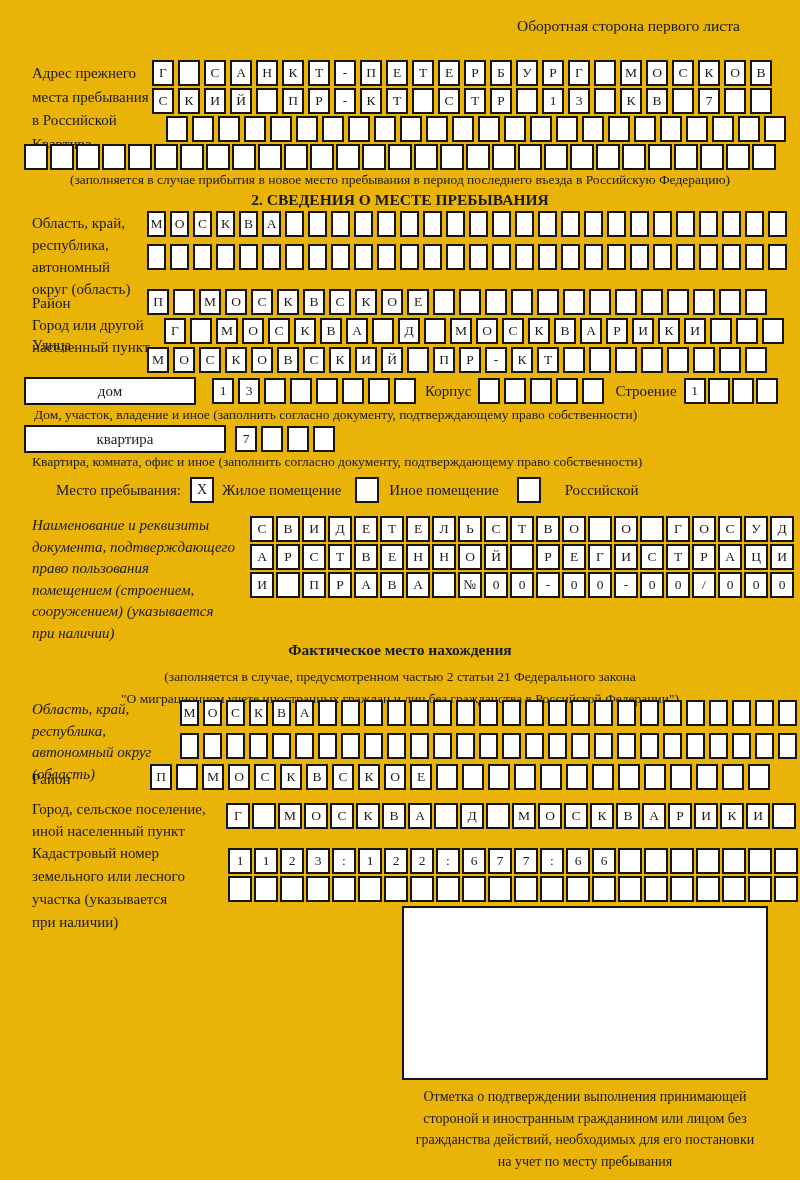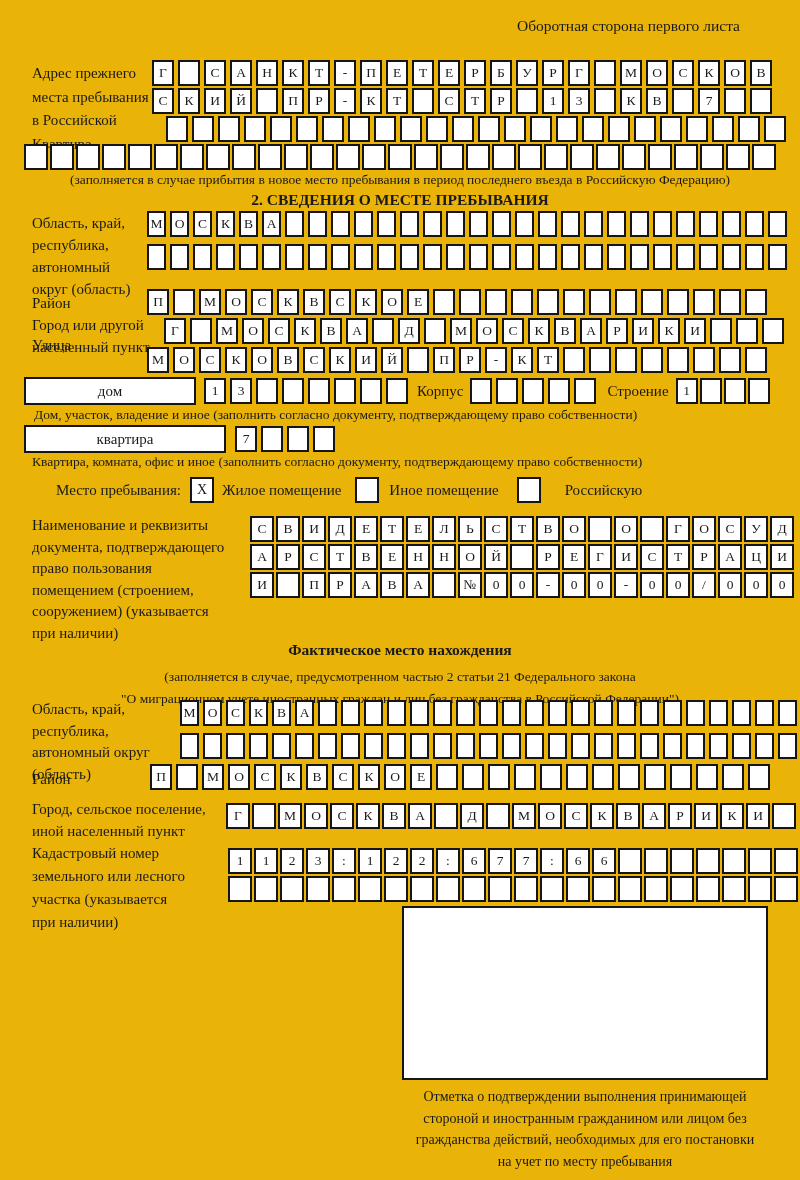--- a/index.html
+++ b/index.html
@@ -6,21 +6,21 @@
   .page{
     position:relative;
     width:800px;height:1180px;
     background:#eab308;
     font-family:"Liberation Serif", serif;
     color:#1a1a1a;
     overflow:hidden;
   }
   .abs{position:absolute;}
   .lbl{font-size:15px;line-height:22px;white-space:pre-line;}
-  .lbl-tight{font-size:15px;line-height:21.5px;white-space:pre-line;}
+  .lbl-tight{font-size:15px;line-height:21.5px;white-space:pre-line;font-style:italic;}
   .caption{font-size:13.5px;white-space:pre-line;}
   .center{text-align:center;}
   .bold{font-weight:bold;}
   .cellrow{display:flex;gap:4px;}
   .cellrow .cell{
     flex:0 0 auto;
     width:18px;height:22px;
     border:2px solid #151515;
     display:flex;align-items:center;justify-content:center;
     font-size:13.5px;background:#fff;
@@ -314,21 +314,21 @@
       <span class="cell"></span>
       <span class="cell"></span>
       <span class="cell"></span>
       <span class="cell"></span>
       <span class="cell"></span>
       <span class="cell"></span>
       <span class="cell"></span>
     </div>
 
   <div class="abs flexrow" style="top:377px;left:24px;">
-    <div class="labelbox" style="width:168px;margin-right:8px;">дом</div>
+    <div class="labelbox" style="width:168px;margin-right:16px;">дом</div>
     <div class="cellrow">
         <span class="cell">1</span>
         <span class="cell">3</span>
         <span class="cell"></span>
         <span class="cell"></span>
         <span class="cell"></span>
         <span class="cell"></span>
         <span class="cell"></span>
         <span class="cell"></span>
       </div>
@@ -361,21 +361,21 @@
   </div>
   <div class="abs caption" style="top:454px;left:32px;">Квартира, комната, офис и иное (заполнить согласно документу, подтверждающему право собственности)</div>
 
   <div class="abs flexrow" style="top:477px;left:32px;">
     <div class="opt-label" style="margin-right:9px;margin-left:24px;">Место пребывания:</div>
     <div class="checkbox">X</div>
     <div class="opt-label" style="margin-left:8px;">Жилое помещение</div>
     <div class="checkbox" style="margin-left:14px;"></div>
     <div class="opt-label" style="margin-left:10px;">Иное помещение</div>
     <div class="checkbox" style="margin-left:18px;"></div>
-    <div class="opt-label" style="margin-left:24px;">Российскую</div>
+    <div class="opt-label" style="margin-left:24px;">Российской</div>
   </div>
 
   <div class="abs lbl-tight" style="top:515px;left:32px;width:215px;">Наименование и реквизиты
 документа, подтверждающего
 право пользования
 помещением (строением,
 сооружением) (указывается
 при наличии)</div>
   <div class="abs cellrow doc" style="top:516px;left:250px;">
       <span class="cell">С</span>

